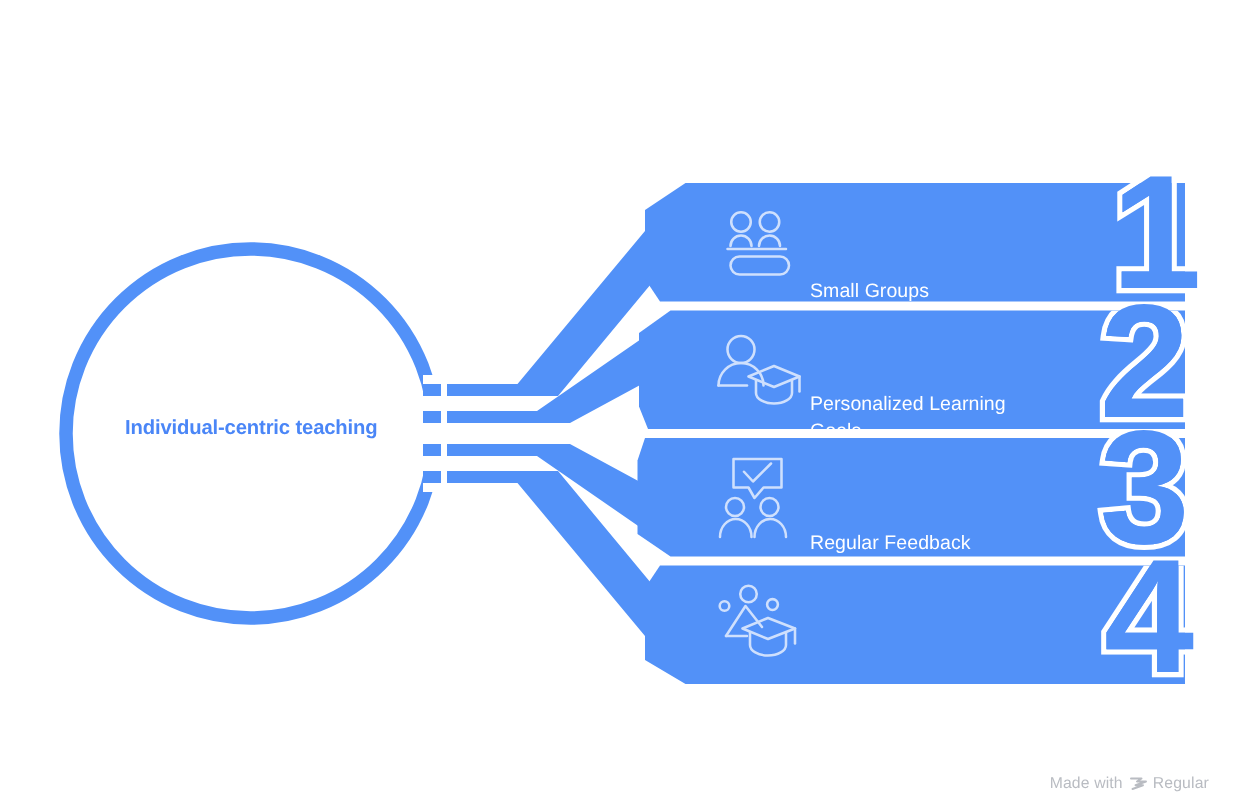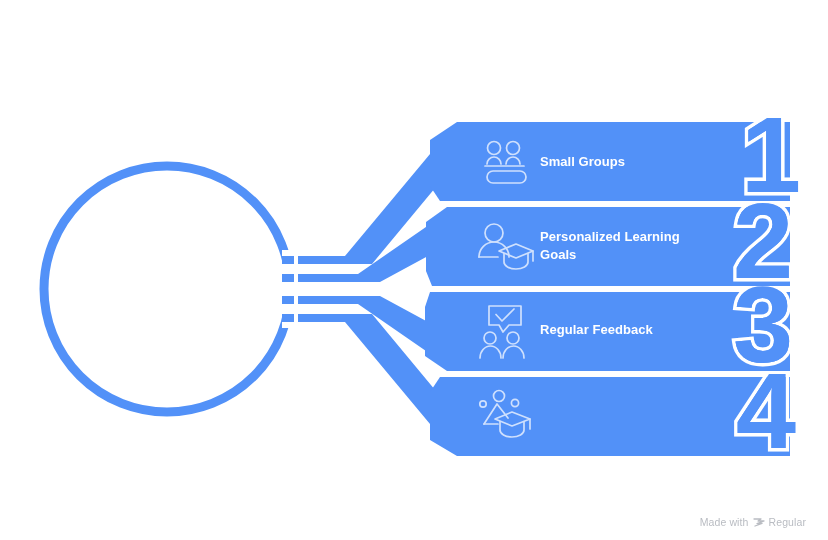--- a/index.html
+++ b/index.html
@@ -22,24 +22,25 @@
     font-weight:bold;
     color:#4a86f7;
     letter-spacing:-0.1px;
     line-height:16px;
   }
 
   .bar-label{
     position:absolute;
     color:#ffffff;
     font-size:13px;
-    font-weight:bold;
+    font-weight:normal;
     line-height:18px;
     letter-spacing:0.05px;
     white-space:pre-line;
+    margin-top:32px;
   }
   .bar-label.l1{left:540px; top:153px;}
   .bar-label.l2{left:540px; top:228px;}
   .bar-label.l3{left:540px; top:321px;}
   .bar-label.l4{left:540px; top:396px;}
 
   .watermark{
     position:absolute;
     right:22px; bottom:12px;
     display:flex;align-items:flex-end;gap:4px;
@@ -158,20 +159,21 @@
         <circle cx="515" cy="403" r="3.6"></circle>
         <path d="M484,424 L497,404 L508,418"></path>
         <path d="M484,424 L498,424"></path>
         <path d="M495,419 L512,412 L530,419 L512,426 Z"></path>
         <path d="M500,421.5 L500,430 a12,7 0 0 0 24,0 L524,421.5"></path>
         <path d="M530,419 L530,429"></path>
       </g>
     </g>
   </svg>
 
+  <div class="center-label">Individual-centric teaching</div>
 
   <div class="bar-label l1">Small Groups</div>
   <div class="bar-label l2">Personalized Learning
 Goals</div>
   <div class="bar-label l3">Regular Feedback</div>
 
   <div class="watermark">
     <span class="wm-text">Made with</span>
     <span class="wm-logo">
       <svg viewBox="0 0 12 12" width="12" height="12">

